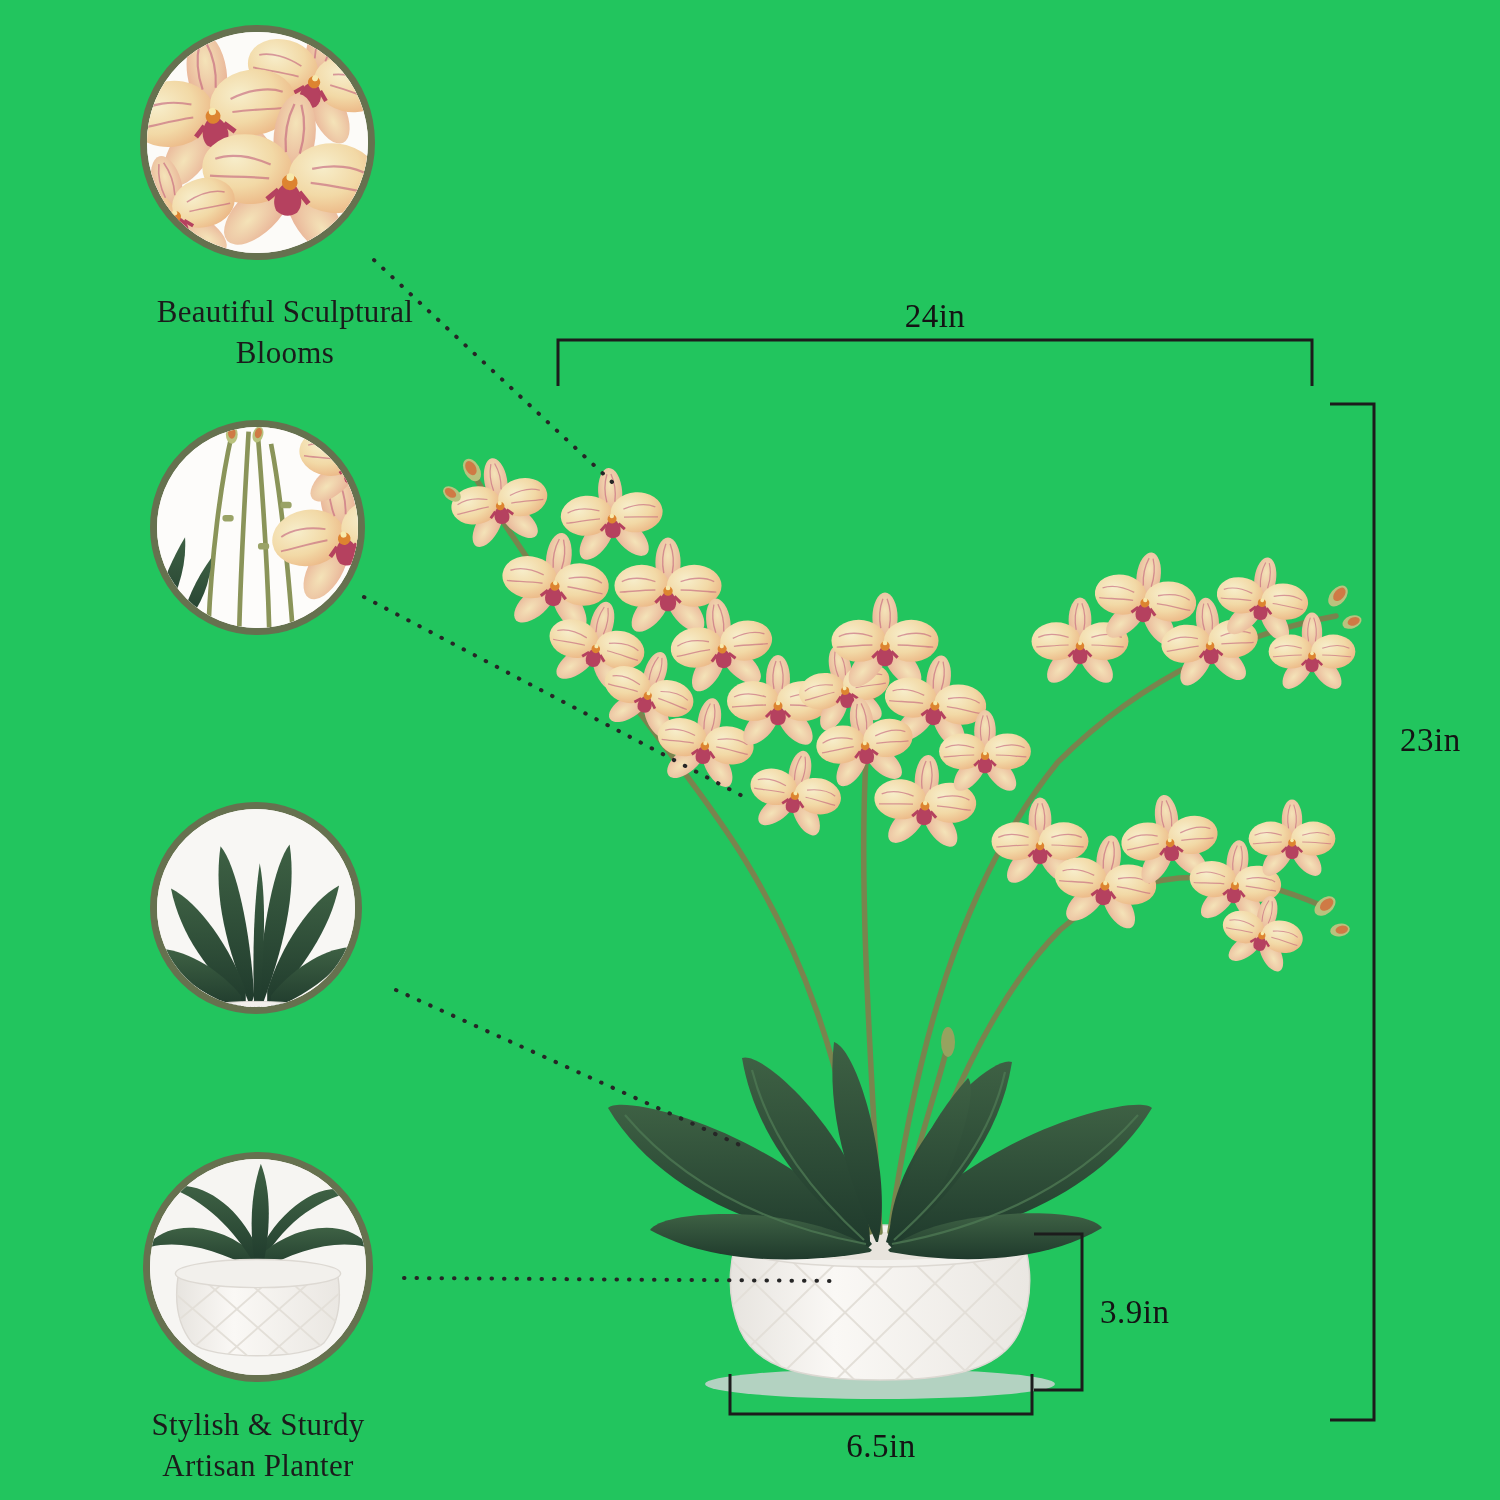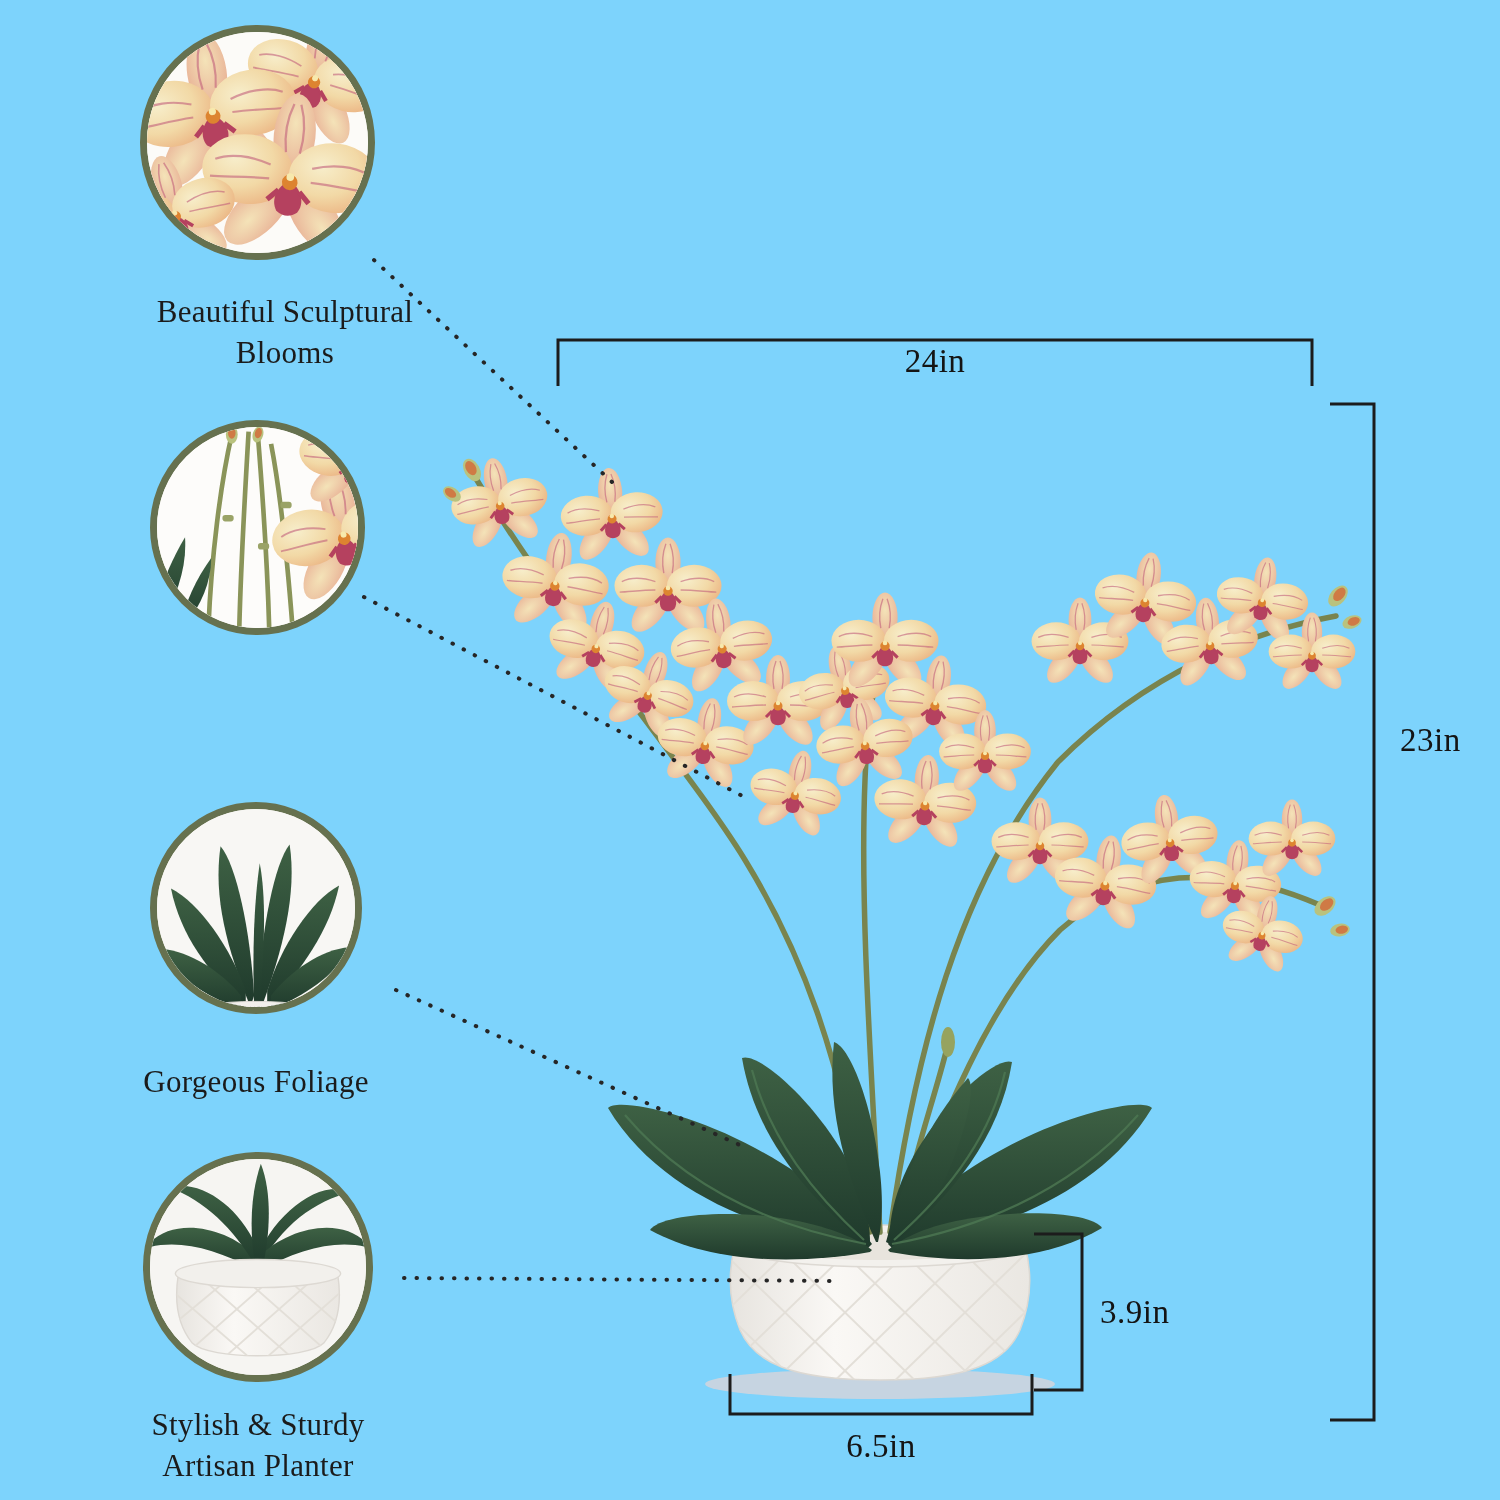--- a/index.html
+++ b/index.html
@@ -1,18 +1,18 @@
 <!DOCTYPE html>
 <html><head>
 <meta charset="utf-8">
 <style>
   html,body{margin:0;padding:0;background:#cfccd2;}
   .stage{
     position:relative;width:1500px;height:1500px;
-    background:#7dd3fc;overflow:hidden;
+    background:#22c55e;overflow:hidden;
     font-family:"Liberation Serif", serif;color:#1c1c1c;
   }
   .scene{position:absolute;left:0;top:0;width:1500px;height:1500px;}
   .callout-ring{
     position:absolute;border-radius:50%;overflow:hidden;
     border:7px solid #66714f;box-sizing:border-box;background:#fbfaf7;
   }
   .callout-ring svg{display:block;width:100%;height:100%;}
   .callout-label{
     position:absolute;text-align:center;font-size:31px;line-height:1.32;
@@ -220,21 +220,20 @@
         <path d="M95,212 C55,175 25,135 15,85 C45,100 80,150 95,195 Z"></path>
         <path d="M90,215 C50,200 18,178 5,150 C35,152 70,175 90,200 Z"></path>
         <path d="M112,212 C135,150 150,90 142,38 C126,58 112,128 108,200 Z"></path>
         <path d="M118,212 C155,172 185,130 195,82 C165,98 132,148 118,195 Z"></path>
         <path d="M122,215 C162,198 194,175 206,148 C176,150 142,174 122,200 Z"></path>
         <path d="M104,212 C102,150 104,100 110,58 C118,100 114,160 110,212 Z"></path>
       </g>
       <ellipse cx="106" cy="218" rx="72" ry="12" fill="#f1efeb" stroke="#ddd9d3"></ellipse>
     </svg>
   </div>
-  <div class="callout-label" style="left:121px;top:1062px;width:270px;">Gorgeous Foliage</div>
 
   <div class="callout-ring" style="left:143px;top:1152px;width:230px;height:230px;">
     <svg viewBox="0 0 230 230">
       <rect width="230" height="230" fill="#f6f5f2"></rect>
       <g fill="url(#leafG)">
         <path d="M115,120 C70,95 30,85 -5,95 C20,60 80,70 115,105 Z"></path>
         <path d="M115,118 C90,75 60,45 20,30 C60,20 105,60 120,110 Z"></path>
         <path d="M115,118 C140,70 175,45 215,35 C180,20 130,60 112,110 Z"></path>
         <path d="M115,120 C160,95 200,85 235,95 C210,60 150,70 115,105 Z"></path>
         <path d="M112,115 C105,70 108,35 118,5 C130,35 128,80 120,115 Z"></path>
@@ -245,18 +244,18 @@
       <path d="M30,124 C26,150 28,175 45,196 C62,214 168,214 185,196 C202,175 204,150 200,124 Z" fill="url(#potG)" stroke="#dcd8d2" stroke-width="1.5"></path>
       <g clip-path="url(#potClip4)" stroke="#e3dfd8" stroke-width="2">
         <path d="M0,120 L110,215 M45,118 L155,215 M90,118 L200,215 M135,118 L240,210"></path>
         <path d="M120,215 L230,118 M75,215 L185,118 M30,215 L140,118 M-10,205 L95,118"></path>
       </g>
       <ellipse cx="115" cy="122" rx="88" ry="15" fill="#f2f0ec" stroke="#ddd9d3" stroke-width="1.5"></ellipse>
     </svg>
   </div>
   <div class="callout-label" style="left:123px;top:1405px;width:270px;">Stylish &amp; Sturdy Artisan Planter</div>
 
-  <div class="dim-label center-x" style="left:935px;top:298px;margin-top:45px;">24in</div>
+  <div class="dim-label center-x" style="left:935px;top:298px;">24in</div>
   <div class="dim-label" style="left:1400px;top:722px;">23in</div>
   <div class="dim-label" style="left:1100px;top:1282px;margin-top:12px;">3.9in</div>
   <div class="dim-label center-x" style="left:881px;top:1428px;">6.5in</div>
 
 </div>
 
 </body></html>

